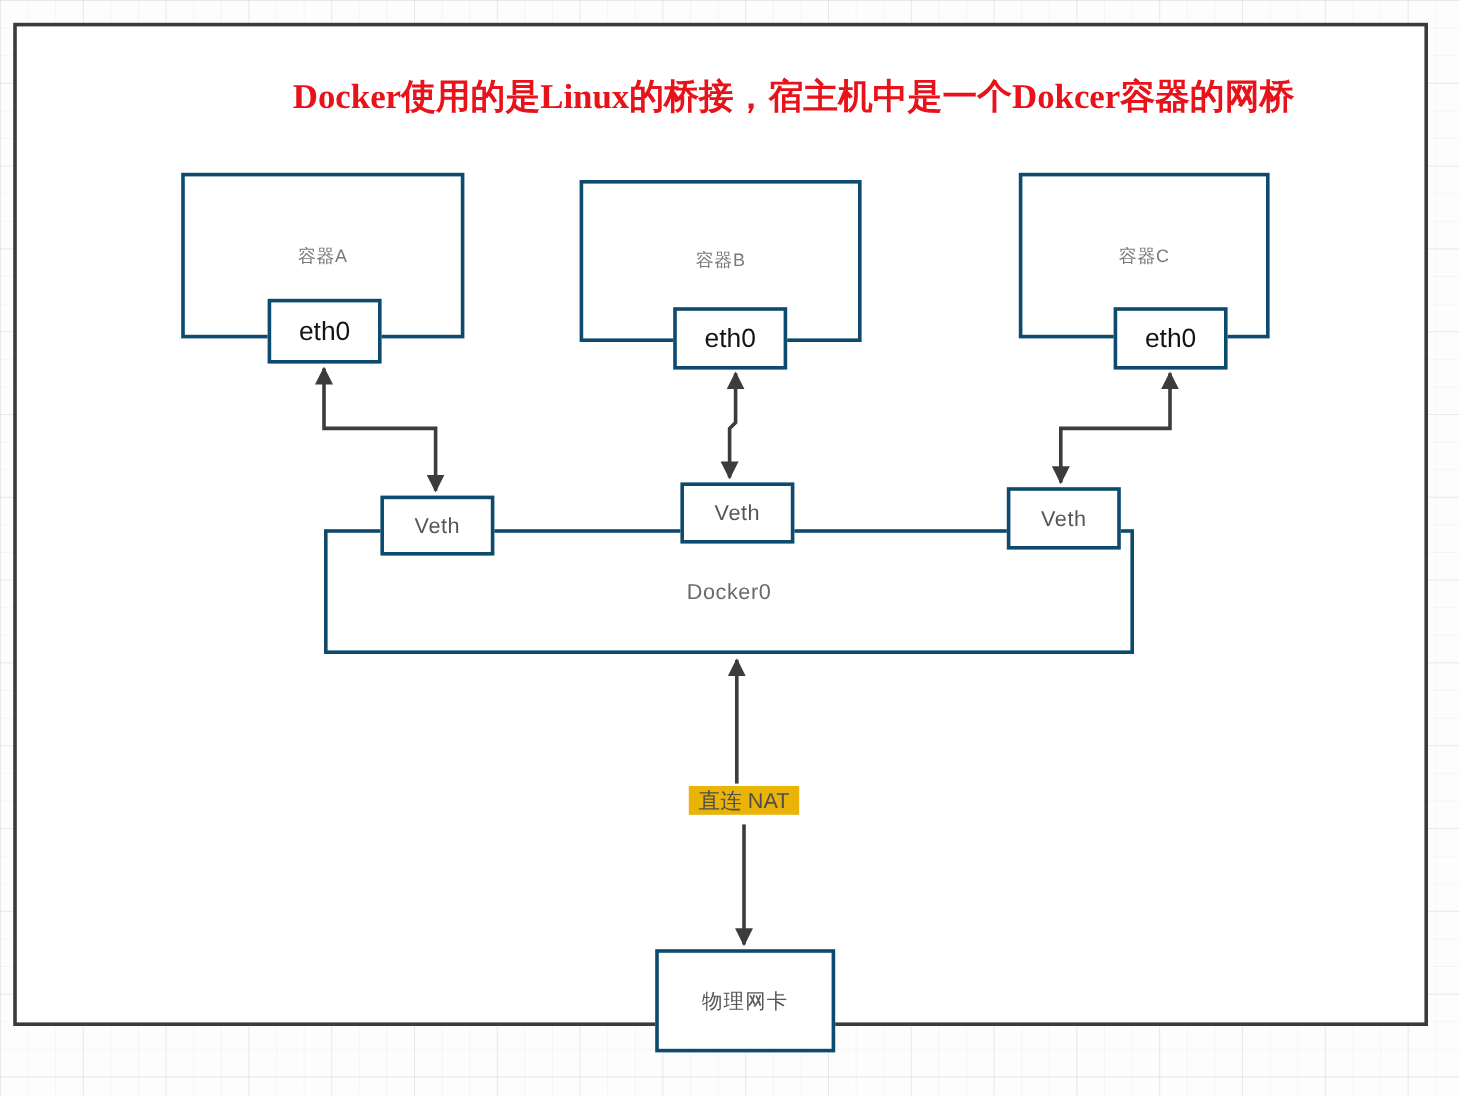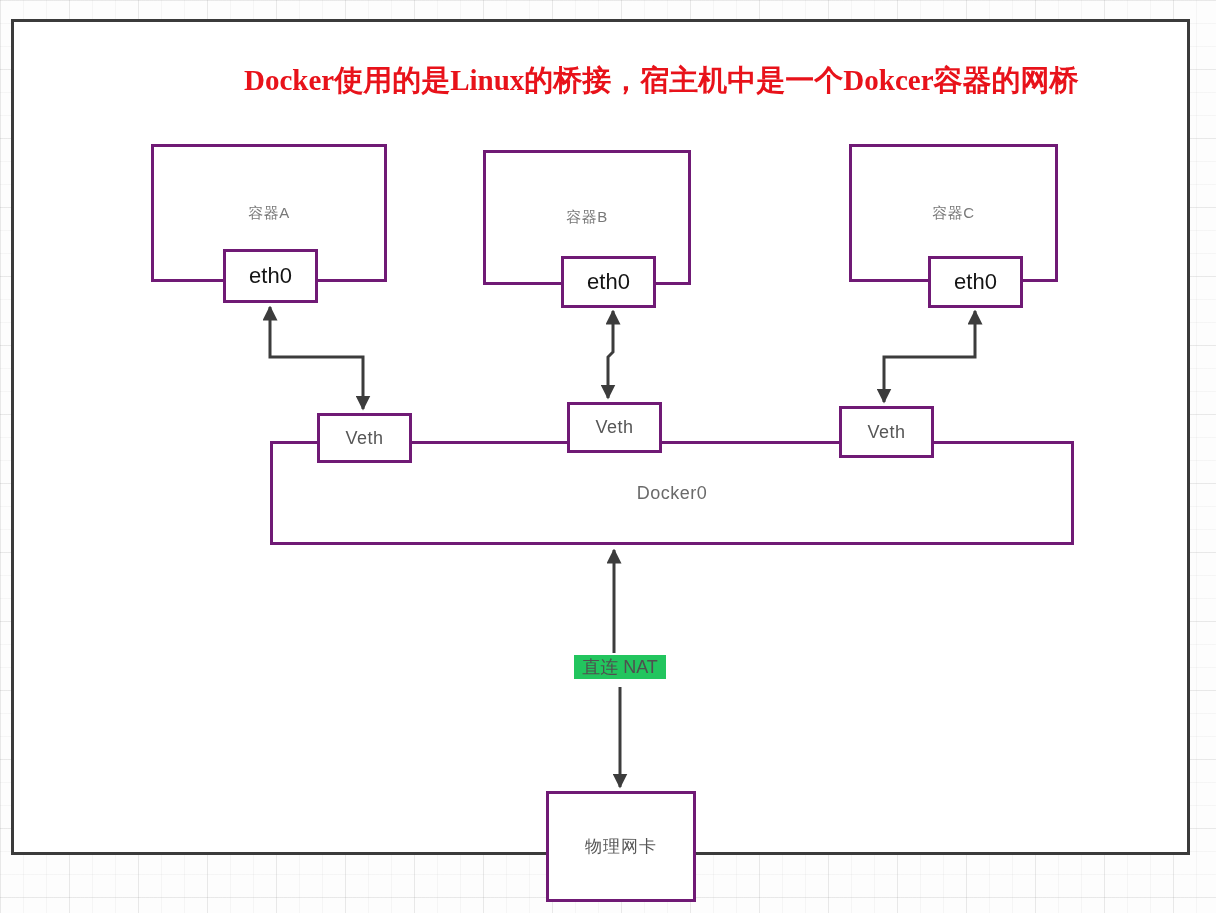--- a/index.html
+++ b/index.html
@@ -35,21 +35,21 @@
     white-space: nowrap;
     font-family: "Liberation Serif", serif;
     font-weight: bold;
     font-size: 29px;
     color: #e8121a;
     z-index: 6;
   }
   .node {
     position: absolute;
     background: #ffffff;
-    border: 3px solid #701a75;
+    border: 3px solid #0c4a6e;
     box-sizing: border-box;
     display: flex;
     align-items: center;
     justify-content: center;
   }
   .container-box {
     z-index: 3;
     color: #787878;
     font-size: 15px;
     letter-spacing: 0.5px;
@@ -72,39 +72,39 @@
     letter-spacing: 0.5px;
   }
   .physical-box {
     z-index: 5;
     color: #565656;
     font-size: 17px;
     letter-spacing: 1px;
   }
   #container-a { left: 151px; top: 144px; width: 236px; height: 138px; }
   #eth0-a      { left: 223px; top: 249px; width: 95px;  height: 54px; }
-  #container-b { left: 483px; top: 150px; width: 208px; height: 135px; }
+  #container-b { left: 483px; top: 150px; width: 235px; height: 135px; }
   #eth0-b      { left: 561px; top: 256px; width: 95px;  height: 52px; }
   #container-c { left: 849px; top: 144px; width: 209px; height: 138px; }
   #eth0-c      { left: 928px; top: 256px; width: 95px;  height: 52px; }
   #veth-1      { left: 317px; top: 413px; width: 95px;  height: 50px; }
   #veth-2      { left: 567px; top: 402px; width: 95px;  height: 51px; }
   #veth-3      { left: 839px; top: 406px; width: 95px;  height: 52px; }
-  #docker0     { left: 270px; top: 441px; width: 804px; height: 104px; }
-  #physical-nic{ left: 546px; top: 791px; width: 150px; height: 111px; }
+  #docker0     { left: 270px; top: 441px; width: 675px; height: 104px; }
+  #physical-nic{ left: 546px; top: 791px; width: 150px; height: 86px; }
   .nat-label {
     position: absolute;
     left: 574px; top: 655px;
     width: 92px;
     text-align: center;
     font-size: 18px;
     color: #4f4f4f;
     white-space: nowrap;
     z-index: 5;
-    background: #22c55e;
+    background: #eab308;
   }
   .connectors-layer {
     position: absolute;
     left: 0; top: 0;
     width: 1216px; height: 913px;
     z-index: 4;
     pointer-events: none;
   }
   .connectors-layer polyline, .connectors-layer line {
     fill: none;

